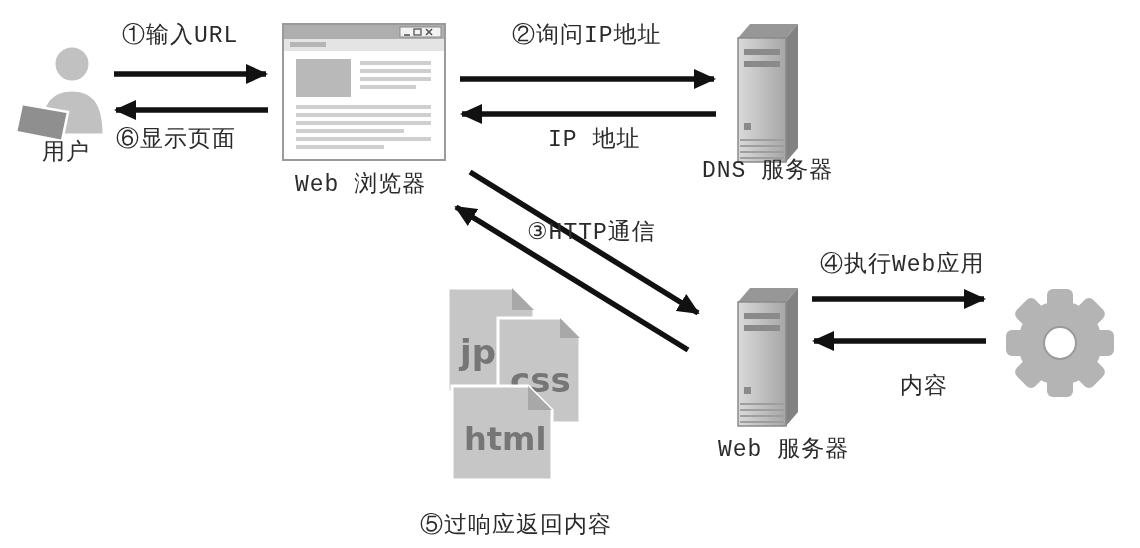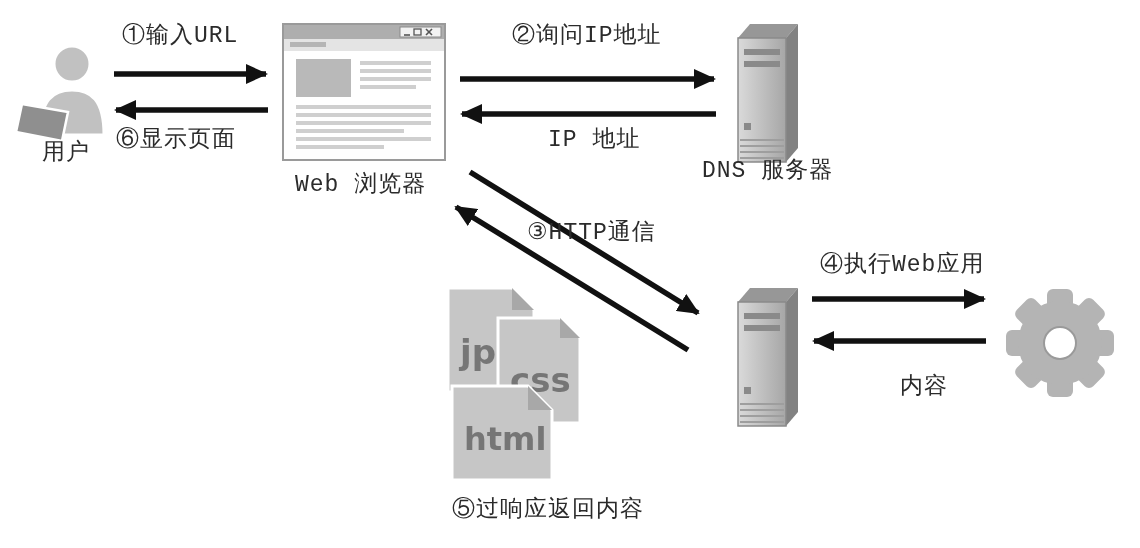--- a/index.html
+++ b/index.html
@@ -132,15 +132,16 @@
   <div class="lbl" style="left:122px;top:24px;">①输入URL</div>
   <div class="lbl" style="left:42px;top:141px;">用户</div>
   <div class="lbl" style="left:295px;top:173px;">Web 浏览器</div>
   <div class="lbl" style="left:116px;top:128px;">⑥显示页面</div>
   <div class="lbl" style="left:512px;top:24px;">②询问IP地址</div>
   <div class="lbl" style="left:548px;top:128px;">IP 地址</div>
   <div class="lbl" style="left:702px;top:159px;">DNS 服务器</div>
   <div class="lbl" style="left:527px;top:221px;text-align:right;">③HTTP通信</div>
   <div class="lbl" style="left:820px;top:253px;">④执行Web应用</div>
   <div class="lbl" style="left:878px;top:375px;margin-left:22px;">内容</div>
-  <div class="lbl" style="left:420px;top:498px;margin-left:32px;">⑤过响应返回内容</div>
+  <div class="lbl" style="left:718px;top:438px;">Web 服务器</div>
+  <div class="lbl" style="left:420px;top:514px;">⑤过响应返回内容</div>
 
 </div>
 
 </body></html>

